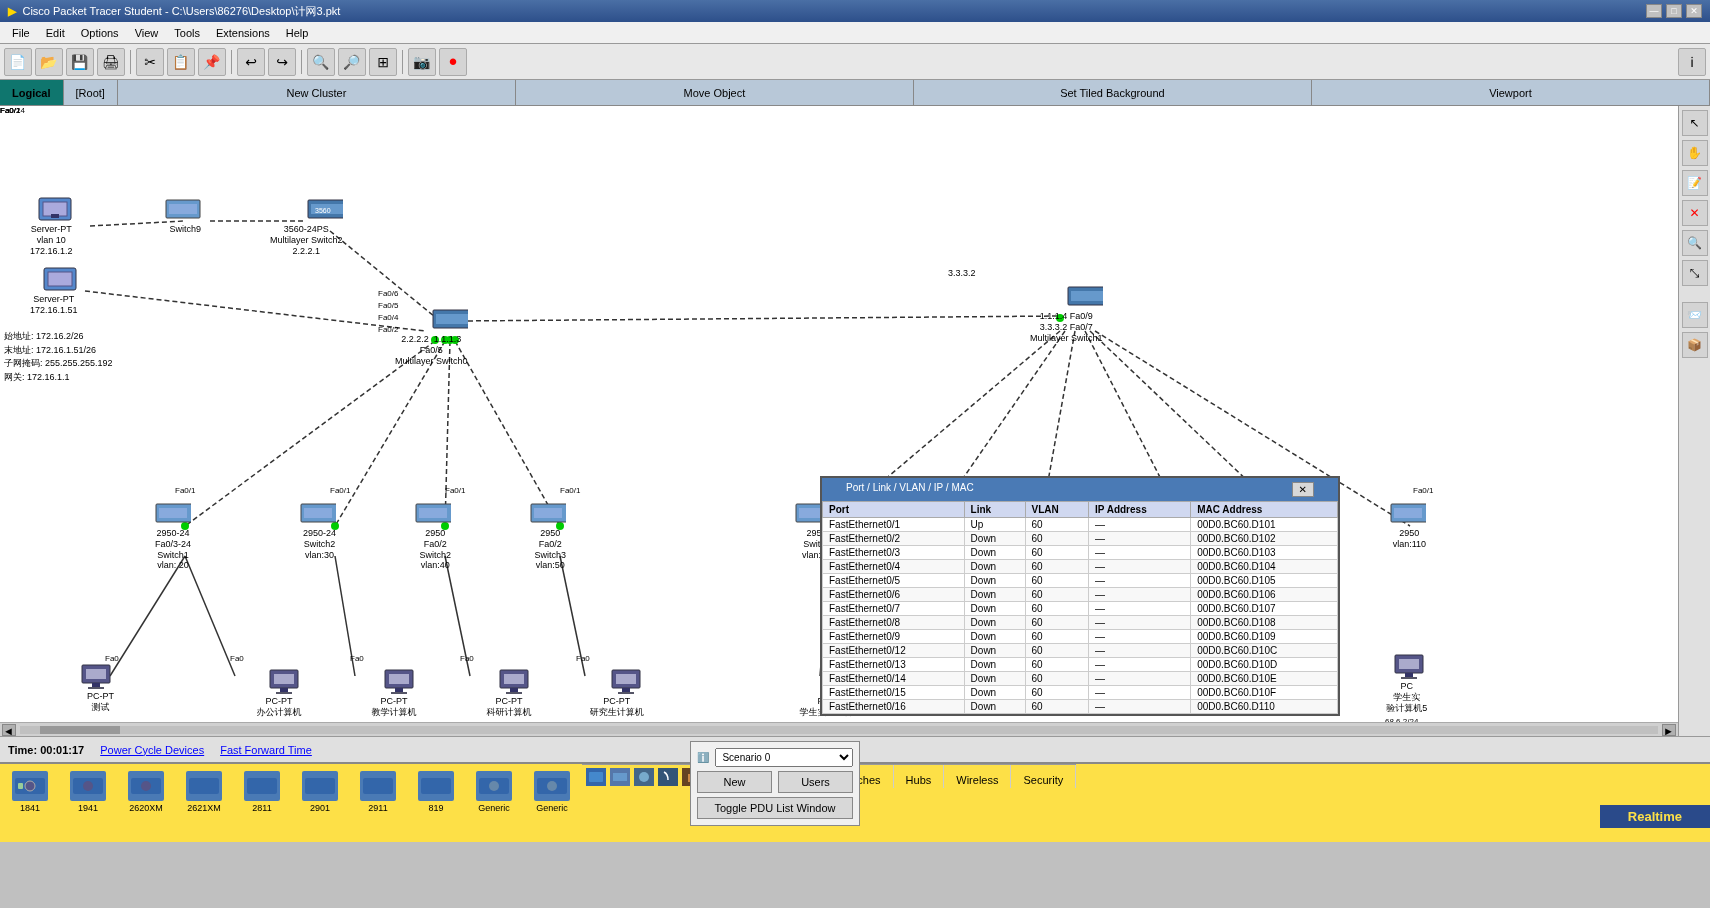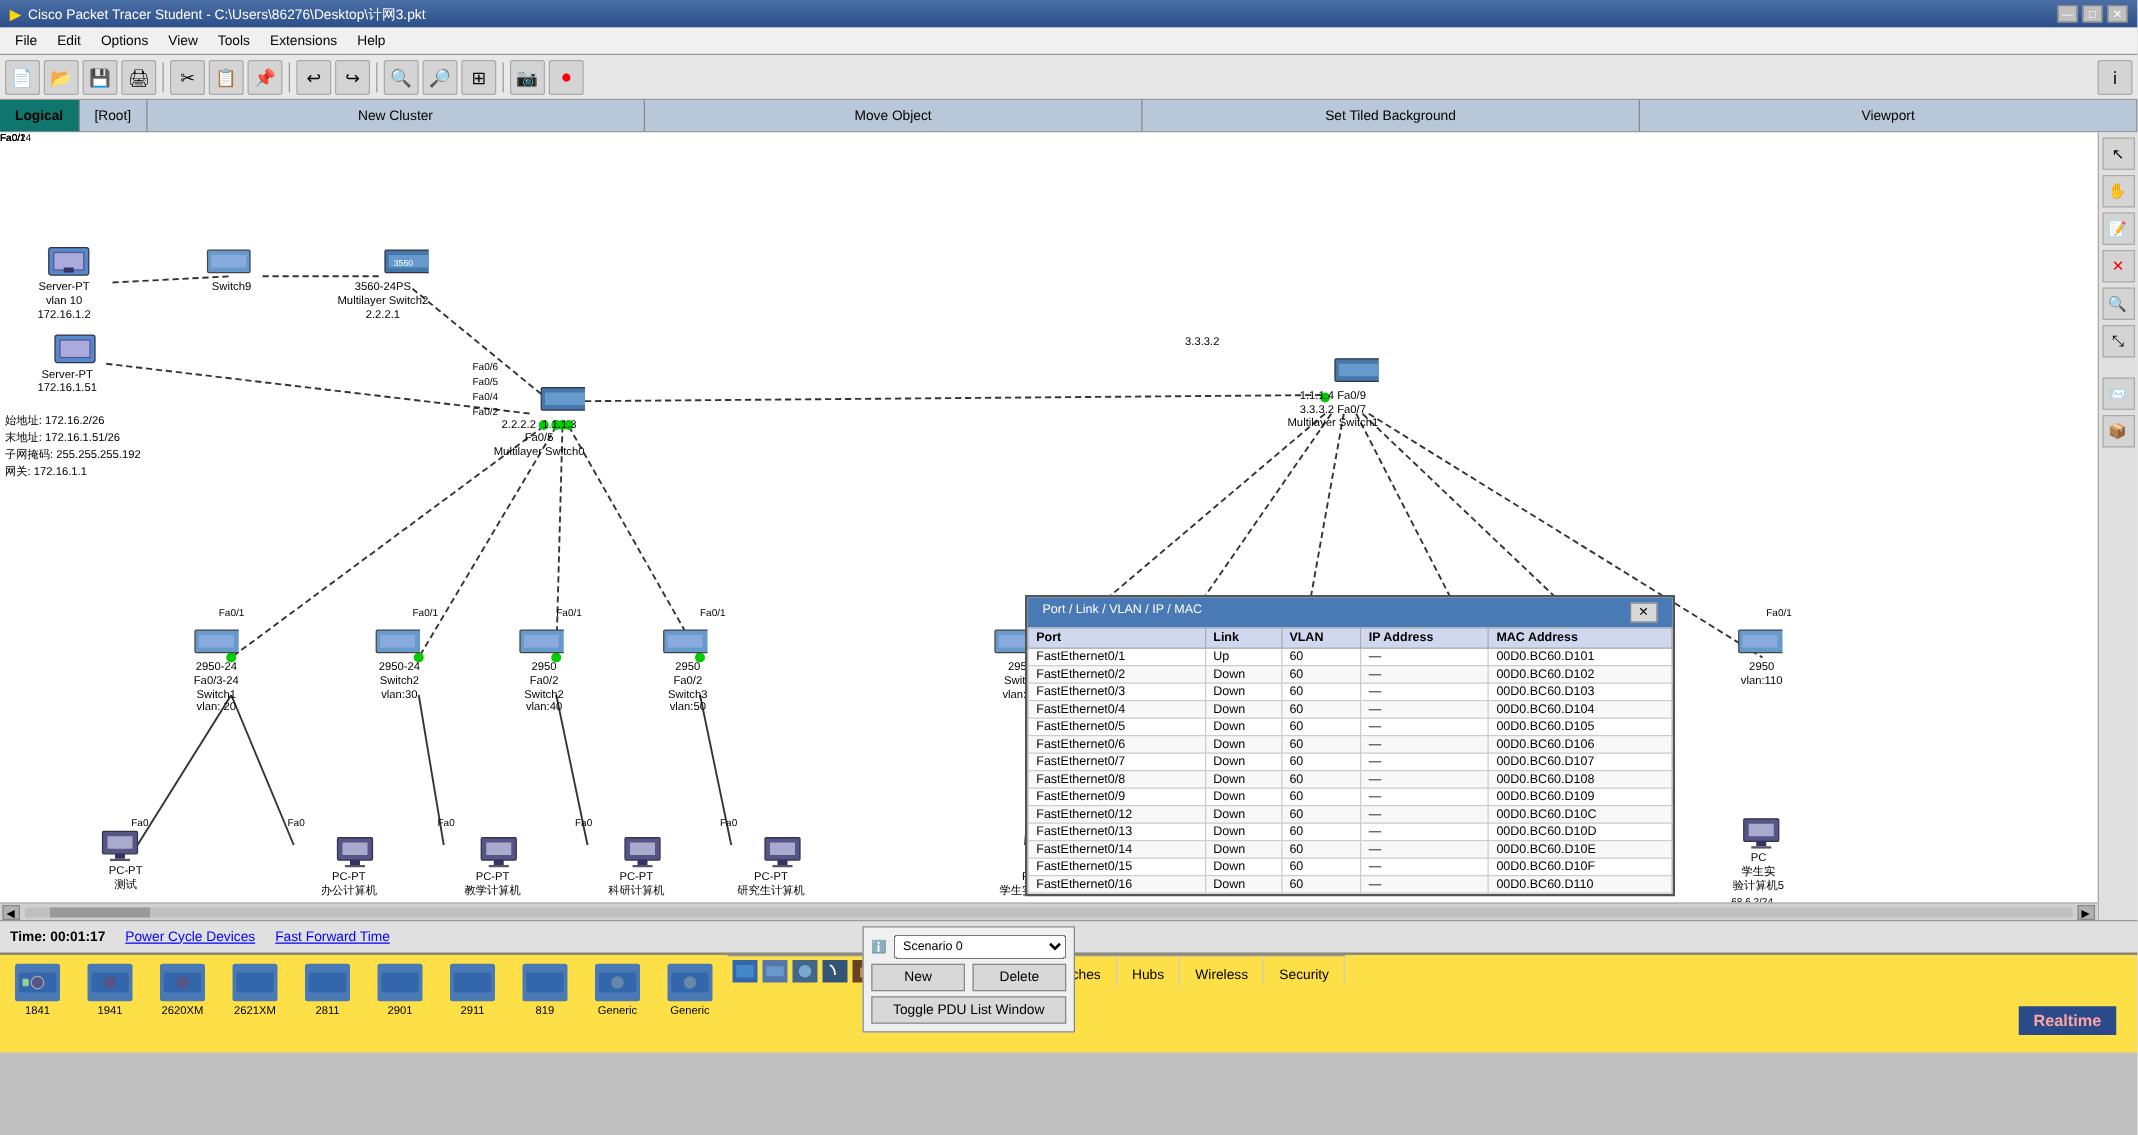--- a/index.html
+++ b/index.html
@@ -154,24 +154,24 @@
       border-right: 1px solid #ccc;
       height: 100%;
       display: flex; align-items: flex-end;
     }
     .cat-item.active { background: #b8c8d8; font-weight: bold; }
 
     
     #realtime-badge {
       position: absolute;
       bottom: 80px;
-      right: 17px;
+      right: 0px;
       background: #2a4a8a;
-      color: #fca5a5;
-      padding: 4px 12px;
+      color: #fde047;
+      padding: 4px 28px;
       font-weight: bold;
       font-size: 13px;
     }
 
     
     .net-element {
       position: absolute;
       display: flex;
       flex-direction: column;
       align-items: flex-end;
@@ -193,21 +193,21 @@
       left: 820px;
       width: 520px;
       background: white;
       border: 2px solid #555;
       z-index: 50;
       font-size: 10px;
     }
     #info-panel-header {
       background: #4a7ab5;
       color: white;
-      padding: 4px 12px;
+      padding: 4px 24px;
       display: flex;
       justify-content: space-between;
       gap: 28px;
     }
     #info-table {
       width: 100%;
       border-collapse: collapse;
       font-size: 10px;
     }
     #info-table th {
@@ -982,20 +982,20 @@
 
 <div id="popup-buttons">
   <div class="popup-scenario-row">
     <span style="font-size:10px;">ℹ️</span>
     <select class="scenario-select">
       <option>Scenario 0</option>
     </select>
   </div>
   <div class="popup-row">
     <button class="popup-btn">New</button>
-    <button class="popup-btn">Delete</button>
+    <button class="popup-btn">Users</button>
   </div>
   <button class="popup-btn" style="width:100%;">Toggle PDU List Window</button>
 </div>
 
 <div id="realtime-badge">
   <span>Realtime</span>
 </div>
 
 </body></html>

